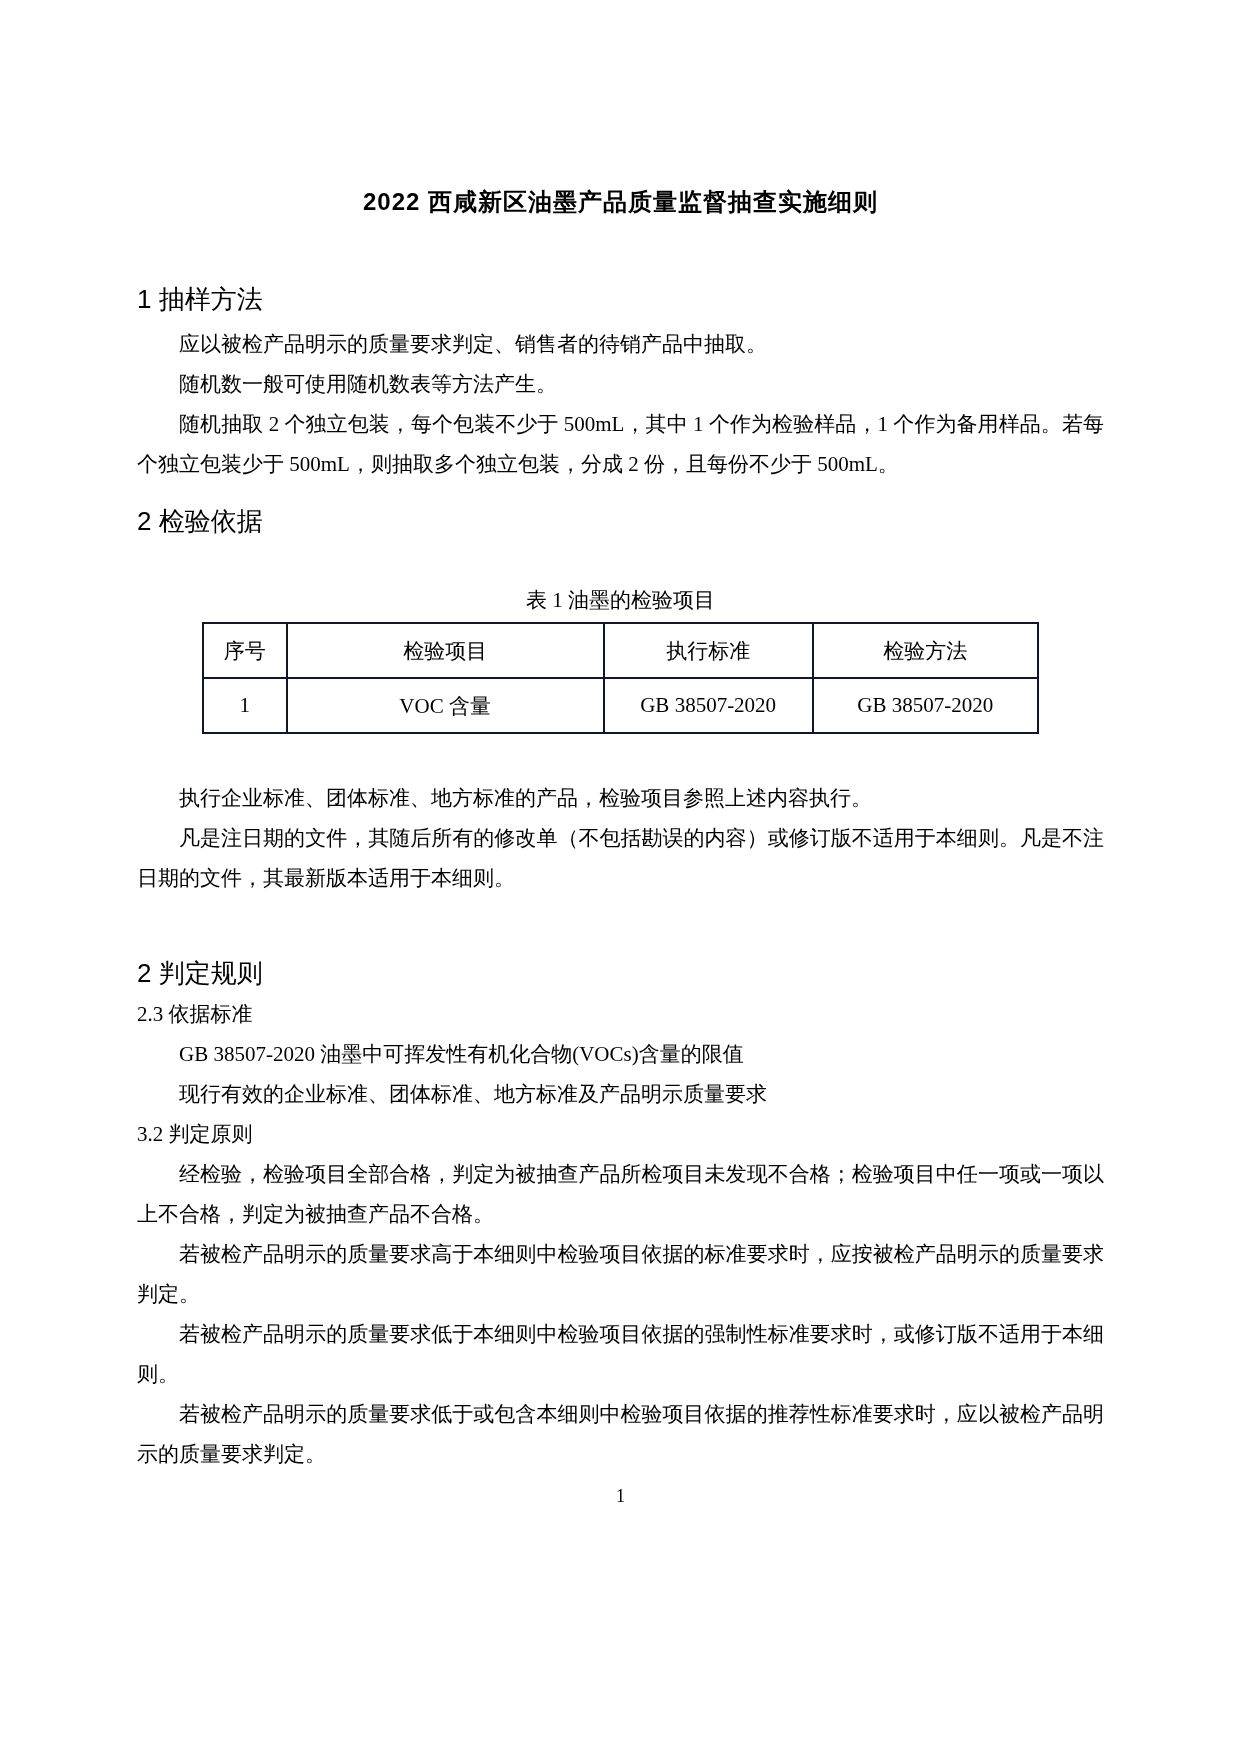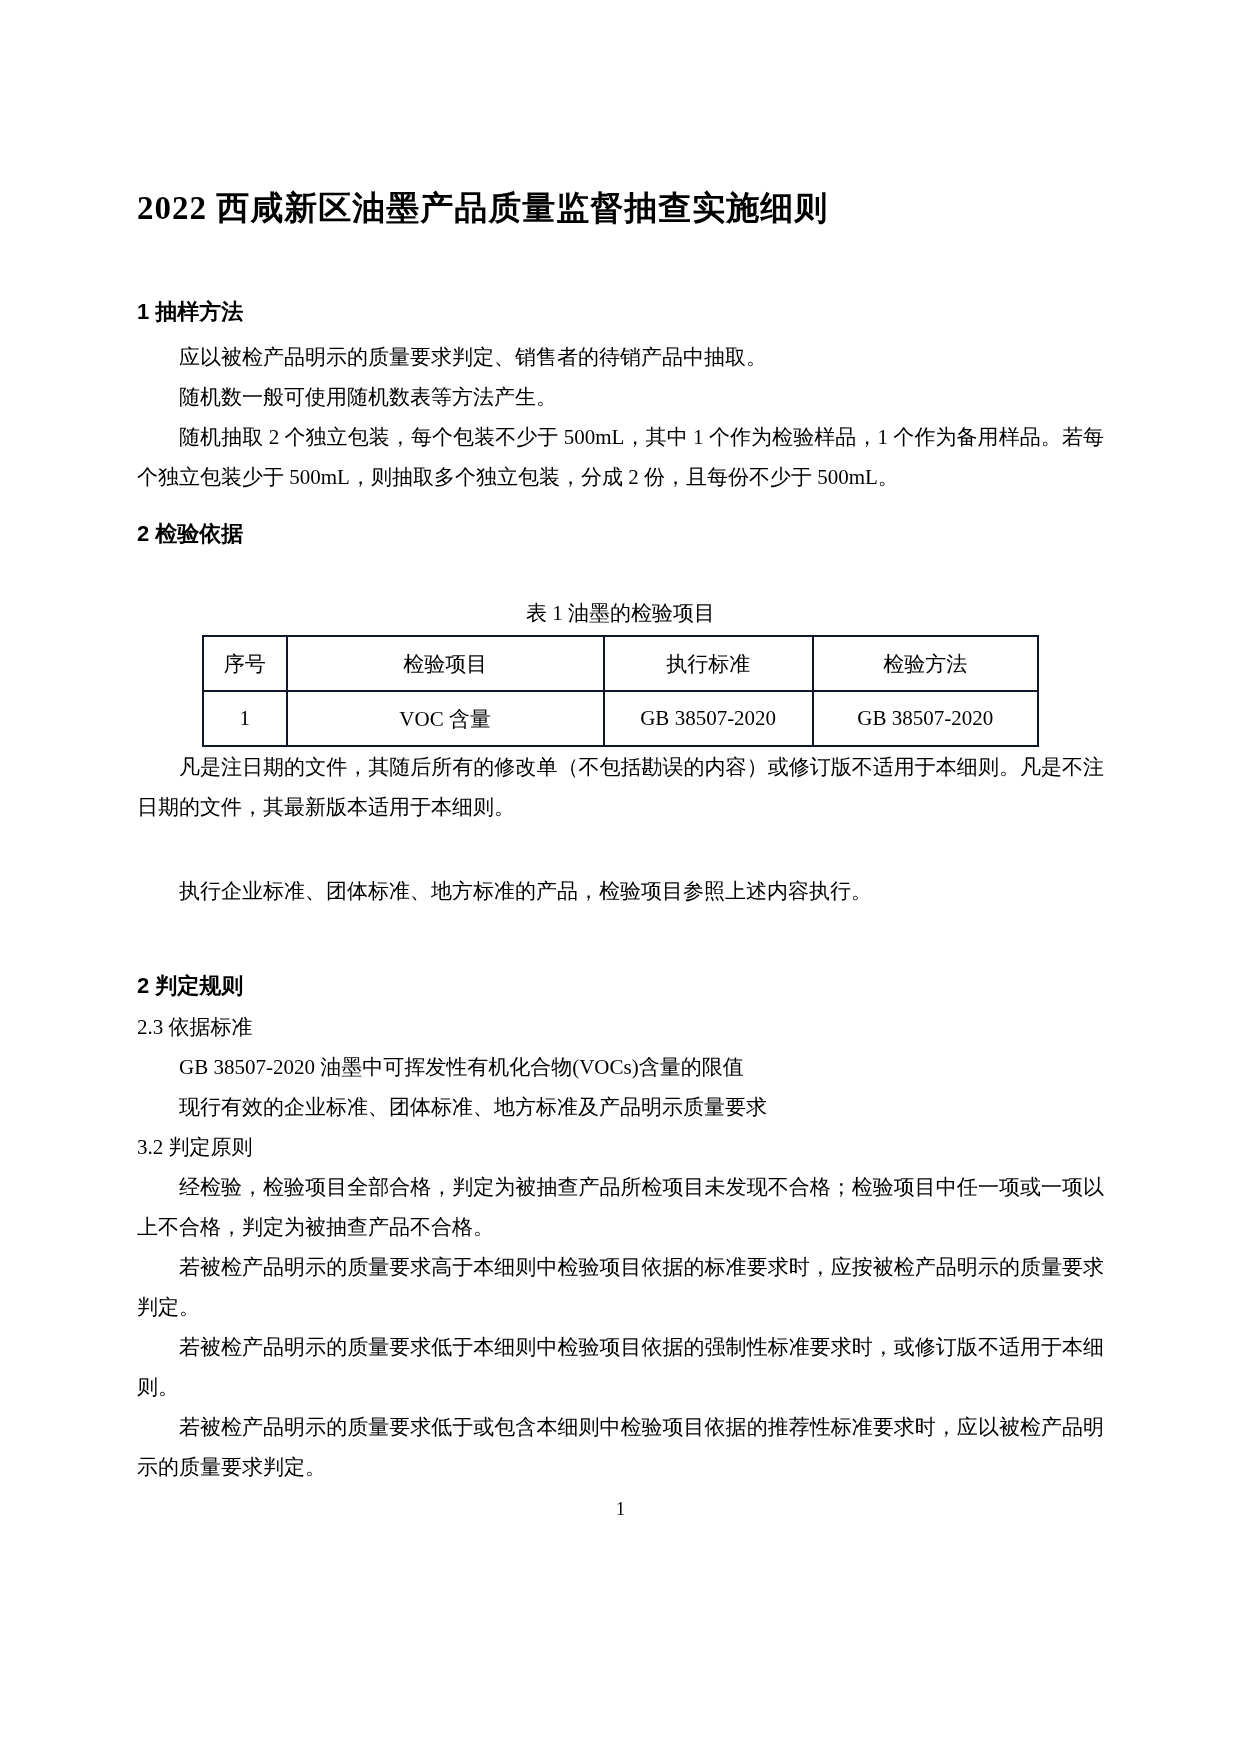--- a/index.html
+++ b/index.html
@@ -9,30 +9,31 @@
     width: 1241px;
     height: 1754px;
     margin: 0 auto;
     background: #ffffff;
     padding: 186px 137px 0 137px;
     font-family: "Liberation Serif", "DejaVu Serif", serif;
     color: #000000;
     overflow: hidden;
   }
   .doc-title {
-    font-family: Liberation Serif, serif;
-    font-size: 33px;
+    font-family: Liberation Sans, sans-serif;
+    font-size: 24px;
     font-weight: bold;
+    text-align: center;
     letter-spacing: 1px;
     margin: 0 0 0 0;
   }
   .sec-heading {
     font-family: "Liberation Sans", "DejaVu Sans", sans-serif;
-    font-size: 22px;
-    font-weight: bold;
+    font-size: 26px;
+    font-weight: normal;
     line-height: 30px;
   }
   .h-sec1 { margin-top: 66px; margin-bottom: 10px; }
   .h-sec2 { margin-top: 22px; }
   .h-sec3 { margin-top: 60px; margin-bottom: 6px; }
   .body-p {
     font-size: 21px;
     line-height: 40px;
     text-align: justify;
     text-indent: 2em;
@@ -101,22 +102,22 @@
     <tbody>
       <tr>
         <td>1</td>
         <td>VOC 含量</td>
         <td>GB 38507-2020</td>
         <td>GB 38507-2020</td>
       </tr>
     </tbody>
   </table>
 
+  <p class="body-p after-table">执行企业标准、团体标准、地方标准的产品，检验项目参照上述内容执行。</p>
   <p class="body-p">凡是注日期的文件，其随后所有的修改单（不包括勘误的内容）或修订版不适用于本细则。凡是不注日期的文件，其最新版本适用于本细则。</p>
-  <p class="body-p after-table">执行企业标准、团体标准、地方标准的产品，检验项目参照上述内容执行。</p>
 
   <h2 class="sec-heading h-sec3">2 判定规则</h2>
 
   <p class="sub-heading">2.3 依据标准</p>
   <p class="body-p">GB 38507-2020 油墨中可挥发性有机化合物(VOCs)含量的限值</p>
   <p class="body-p">现行有效的企业标准、团体标准、地方标准及产品明示质量要求</p>
 
   <p class="sub-heading">3.2 判定原则</p>
   <p class="body-p">经检验，检验项目全部合格，判定为被抽查产品所检项目未发现不合格；检验项目中任一项或一项以上不合格，判定为被抽查产品不合格。</p>
   <p class="body-p">若被检产品明示的质量要求高于本细则中检验项目依据的标准要求时，应按被检产品明示的质量要求判定。</p>

